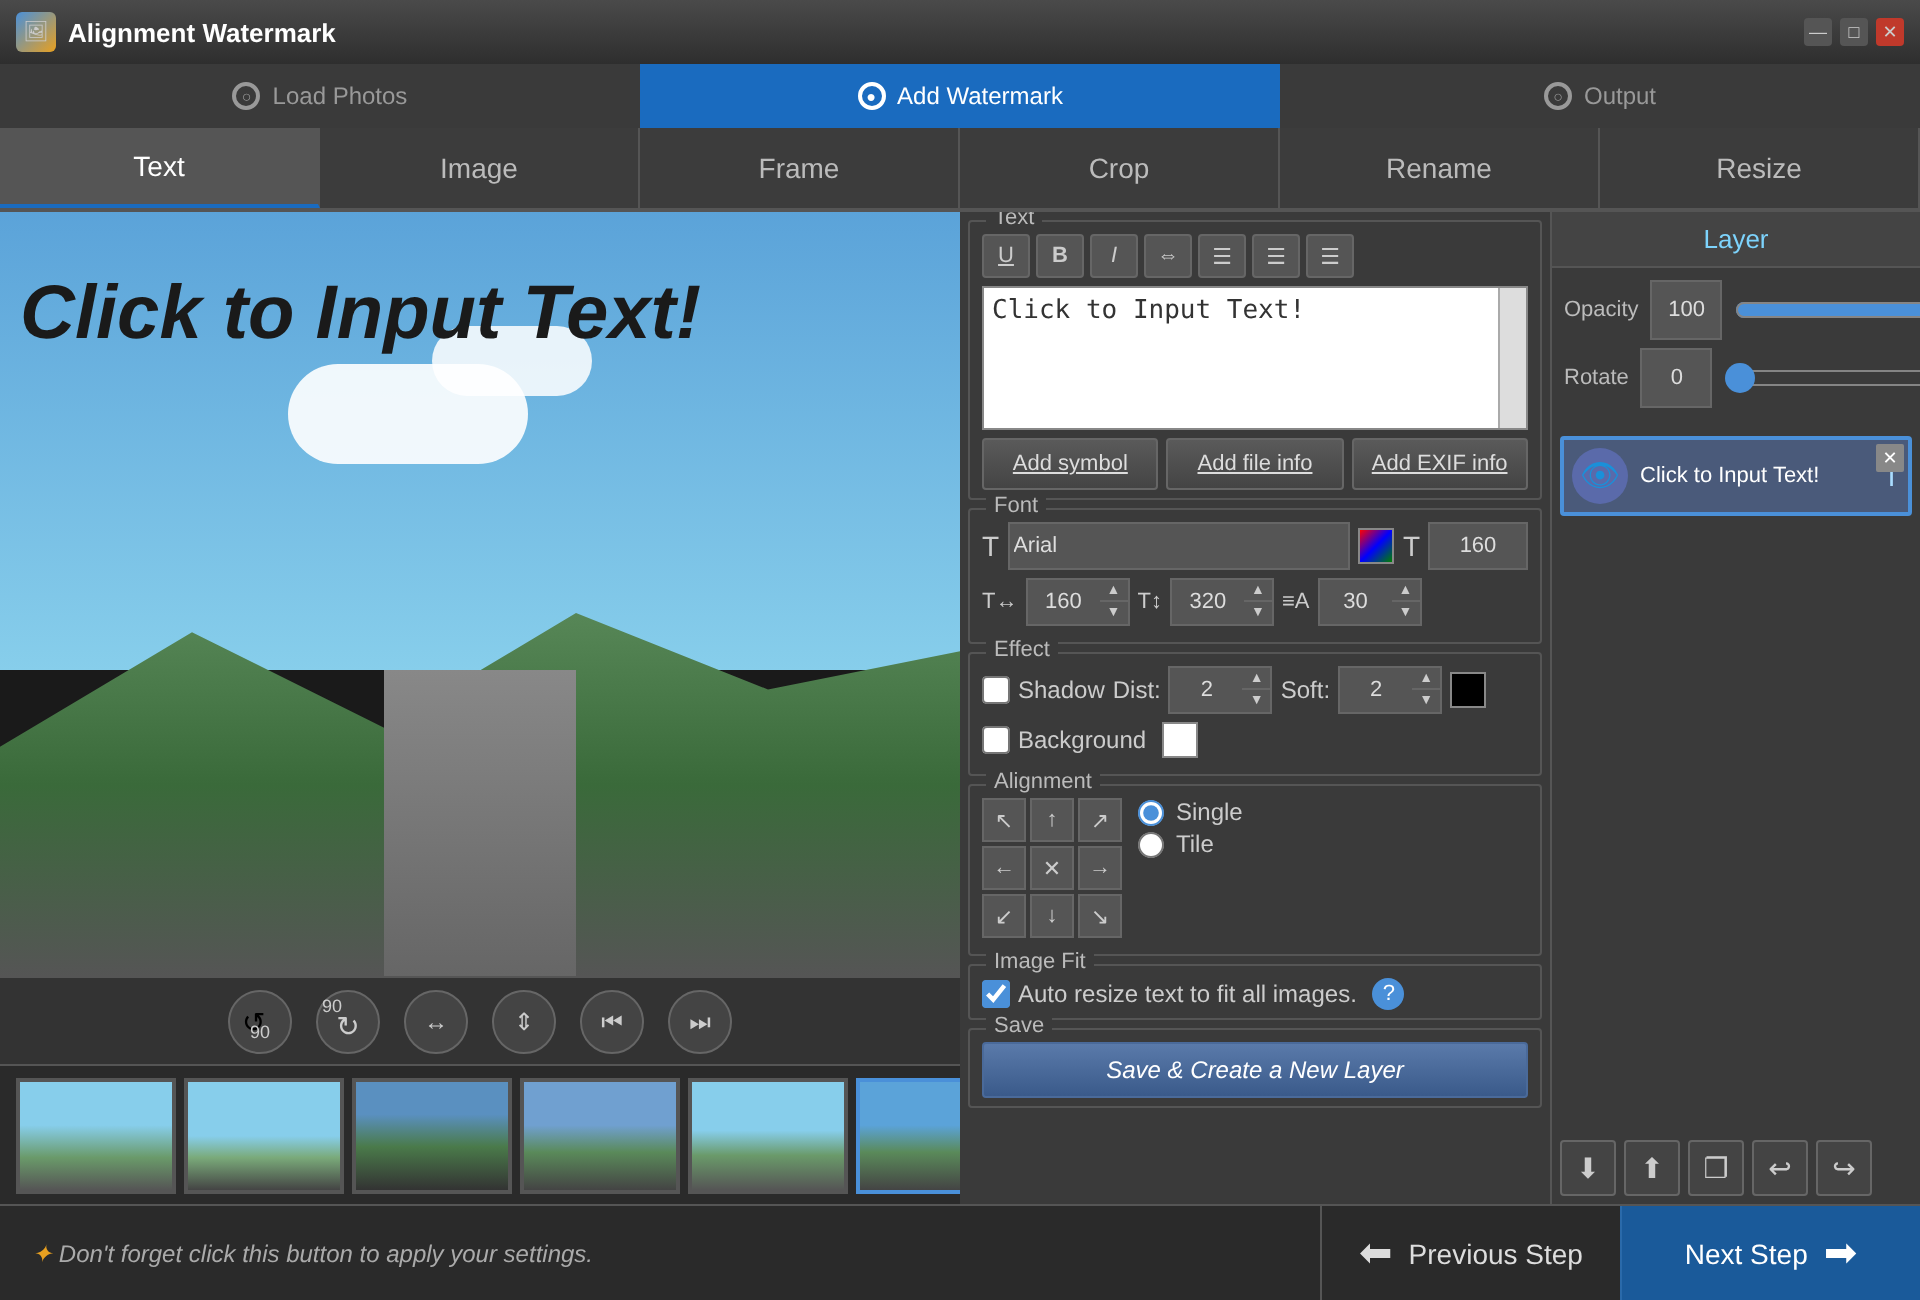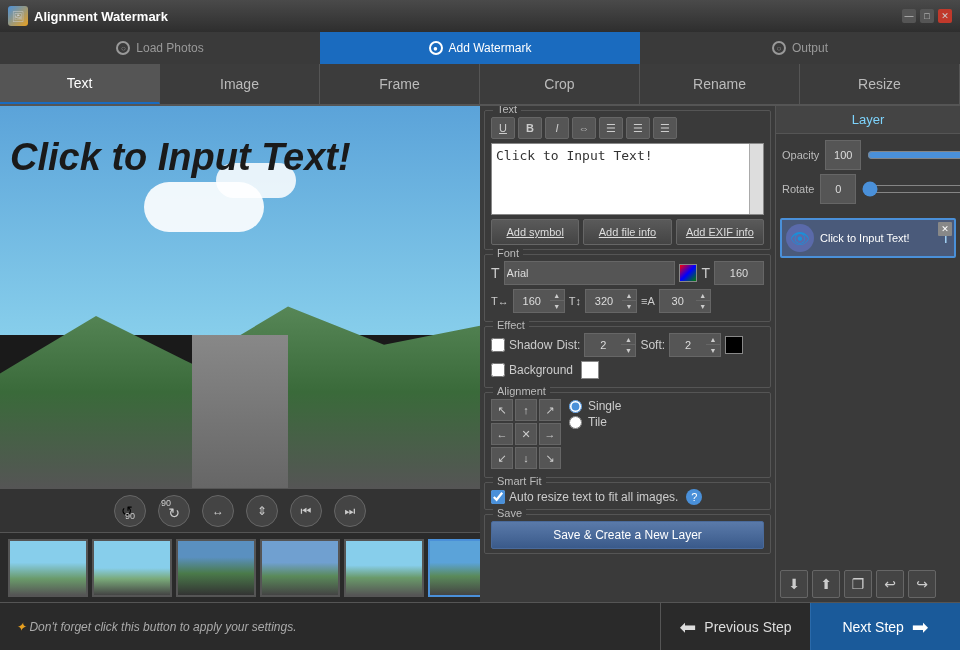--- a/index.html
+++ b/index.html
@@ -78,21 +78,21 @@
     .spinbox-btn { width: 14px; height: 11px; background: #555; border-left: 1px solid #666; color: #ccc; font-size: 7px; cursor: pointer; display: flex; align-items: center; justify-content: center; border: none; }
     .spinbox-btn:first-child { border-bottom: 1px solid #666; }
     .effect-row { display: flex; align-items: center; gap: 4px; margin-bottom: 4px; }
     .checkbox { width: 14px; height: 14px; accent-color: #4a90d9; }
     .color-box { width: 18px; height: 18px; border: 1px solid #888; cursor: pointer; }
     .align-grid { display: grid; grid-template-columns: repeat(3, 22px); gap: 2px; margin-bottom: 4px; }
     .align-btn { width: 22px; height: 22px; background: #555; border: 1px solid #666; color: #ccc; font-size: 11px; display: flex; align-items: center; justify-content: center; cursor: pointer; }
     .radio-row { display: flex; align-items: center; gap: 6px; margin-bottom: 2px; }
     .radio-row input { accent-color: #4a90d9; }
     .smartfit-row { display: flex; align-items: center; gap: 4px; }
-    .save-btn { width: 100%; height: 28px; background: linear-gradient(to bottom, #5a7aaa, #3a5a8a); border: 1px solid #4a6a9a; color: #fff; cursor: pointer; font-size: 12px; border-radius: 2px; }
+    .save-btn { width: 100%; height: 28px; background: linear-gradient(to bottom, #5a7aaa, #3a5a8a); border: 1px solid #4a6a9a; color: #fff; cursor: pointer; font-size: 12px; border-radius: 2px; font-style: italic; }
 
     
     .layer-panel { width: 185px; background: #3a3a3a; border-left: 1px solid #555; display: flex; flex-direction: column; }
     .layer-title { height: 28px; background: #444; display: flex; align-items: center; justify-content: center; font-size: 13px; color: #7dd3fc; border-bottom: 1px solid #555; }
     .layer-controls { padding: 6px; }
     .layer-ctrl-row { display: flex; align-items: center; gap: 6px; margin-bottom: 4px; }
     .layer-label { font-size: 11px; color: #bbb; width: 45px; }
     .opacity-slider { flex: 1; height: 14px; accent-color: #4a90d9; cursor: pointer; }
     .layer-num { width: 36px; height: 30px; background: #555; border: 1px solid #666; color: #ddd; text-align: center; font-size: 11px; }
     .layer-item { margin: 4px; border: 2px solid #4a90d9; background: #4a5a7a; border-radius: 2px; display: flex; align-items: center; gap: 6px; padding: 4px; position: relative; }
@@ -356,21 +356,21 @@
             </div>
             <div class="radio-row">
               <input type="radio" name="align-mode" style="">
               <span>Tile</span>
             </div>
           </div>
         </div>
       </div>
 
       <div class="section-group">
-        <span class="section-group-label">Smart Fit</span>
+        <span class="section-group-label">Image Fit</span>
         <div class="smartfit-row">
           <input type="checkbox" class="checkbox" checked="" style="">
           <span>Auto resize text to fit all images.</span>
           <span style="width:16px;height:16px;background:#4a90d9;border-radius:50%;color:white;font-size:11px;display:inline-flex;align-items:center;justify-content:center;cursor:pointer;margin-left:4px;">?</span>
         </div>
       </div>
 
       <div class="section-group">
         <span class="section-group-label">Save</span>
         <button class="save-btn">Save &amp; Create a New Layer</button>

